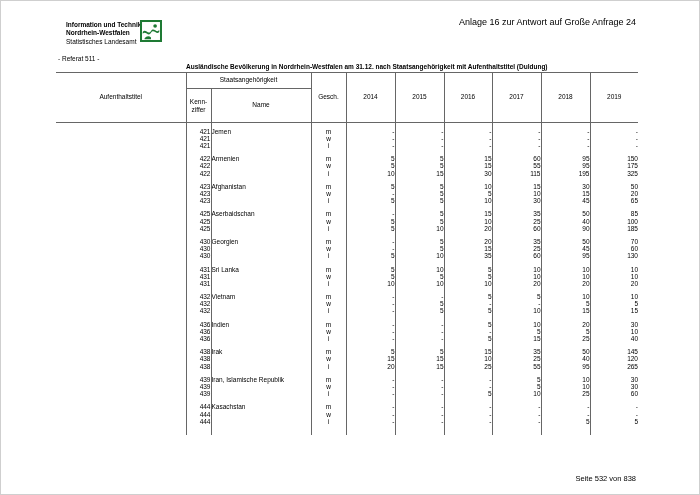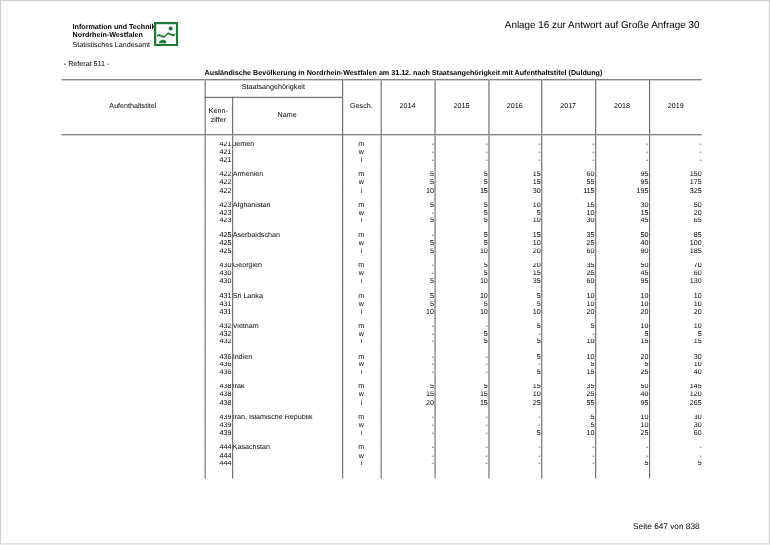--- a/index.html
+++ b/index.html
@@ -41,21 +41,21 @@
   <svg class="logo" viewBox="0 0 24 24">
     <rect x="0" y="0" width="24" height="24" fill="#1e7a34"></rect>
     <rect x="2.2" y="2.2" width="19.6" height="19.6" fill="#ffffff"></rect>
     <path d="M3 13 C6 9, 9 17, 12 12 C15 7, 18 15, 21 11 L21 13 C18 17, 15 9, 12 14 C9 19, 6 11, 3 15 Z" fill="#1e7a34"></path>
     <circle cx="16.5" cy="6.5" r="2" fill="#1e7a34"></circle>
     <path d="M5 20 C7 17,10 17,12 19 L12 21 L5 21 Z" fill="#1e7a34"></path>
   </svg>
 
   <div class="referat">- Referat 511 -</div>
 
-  <div class="hdr-right">Anlage 16 zur Antwort auf Große Anfrage 30</div>
+  <div class="hdr-right">Anlage 16 zur Antwort auf Große Anfrage 24</div>
 
   <div class="tbl-title">Ausländische Bevölkerung in Nordrhein-Westfalen am 31.12. nach Staatsangehörigkeit mit Aufenthaltstitel (Duldung)</div>
 
   <table class="data">
     <colgroup>
       <col style="width:130px">
         <col style="width:25px">
         <col style="width:100px">
         <col style="width:35px">
       <col style="width:49px">
@@ -622,15 +622,15 @@
           <td class="bl"></td>
           <td class="bl"></td>
           <td class="bl"></td>
           <td class="bl"></td>
           <td class="bl"></td>
           <td class="bl"></td>
         </tr>
       </tbody>
   </table>
 
-  <div class="footer">Seite 647 von 838</div>
+  <div class="footer">Seite 532 von 838</div>
 
 </div>
 
 </body></html>

